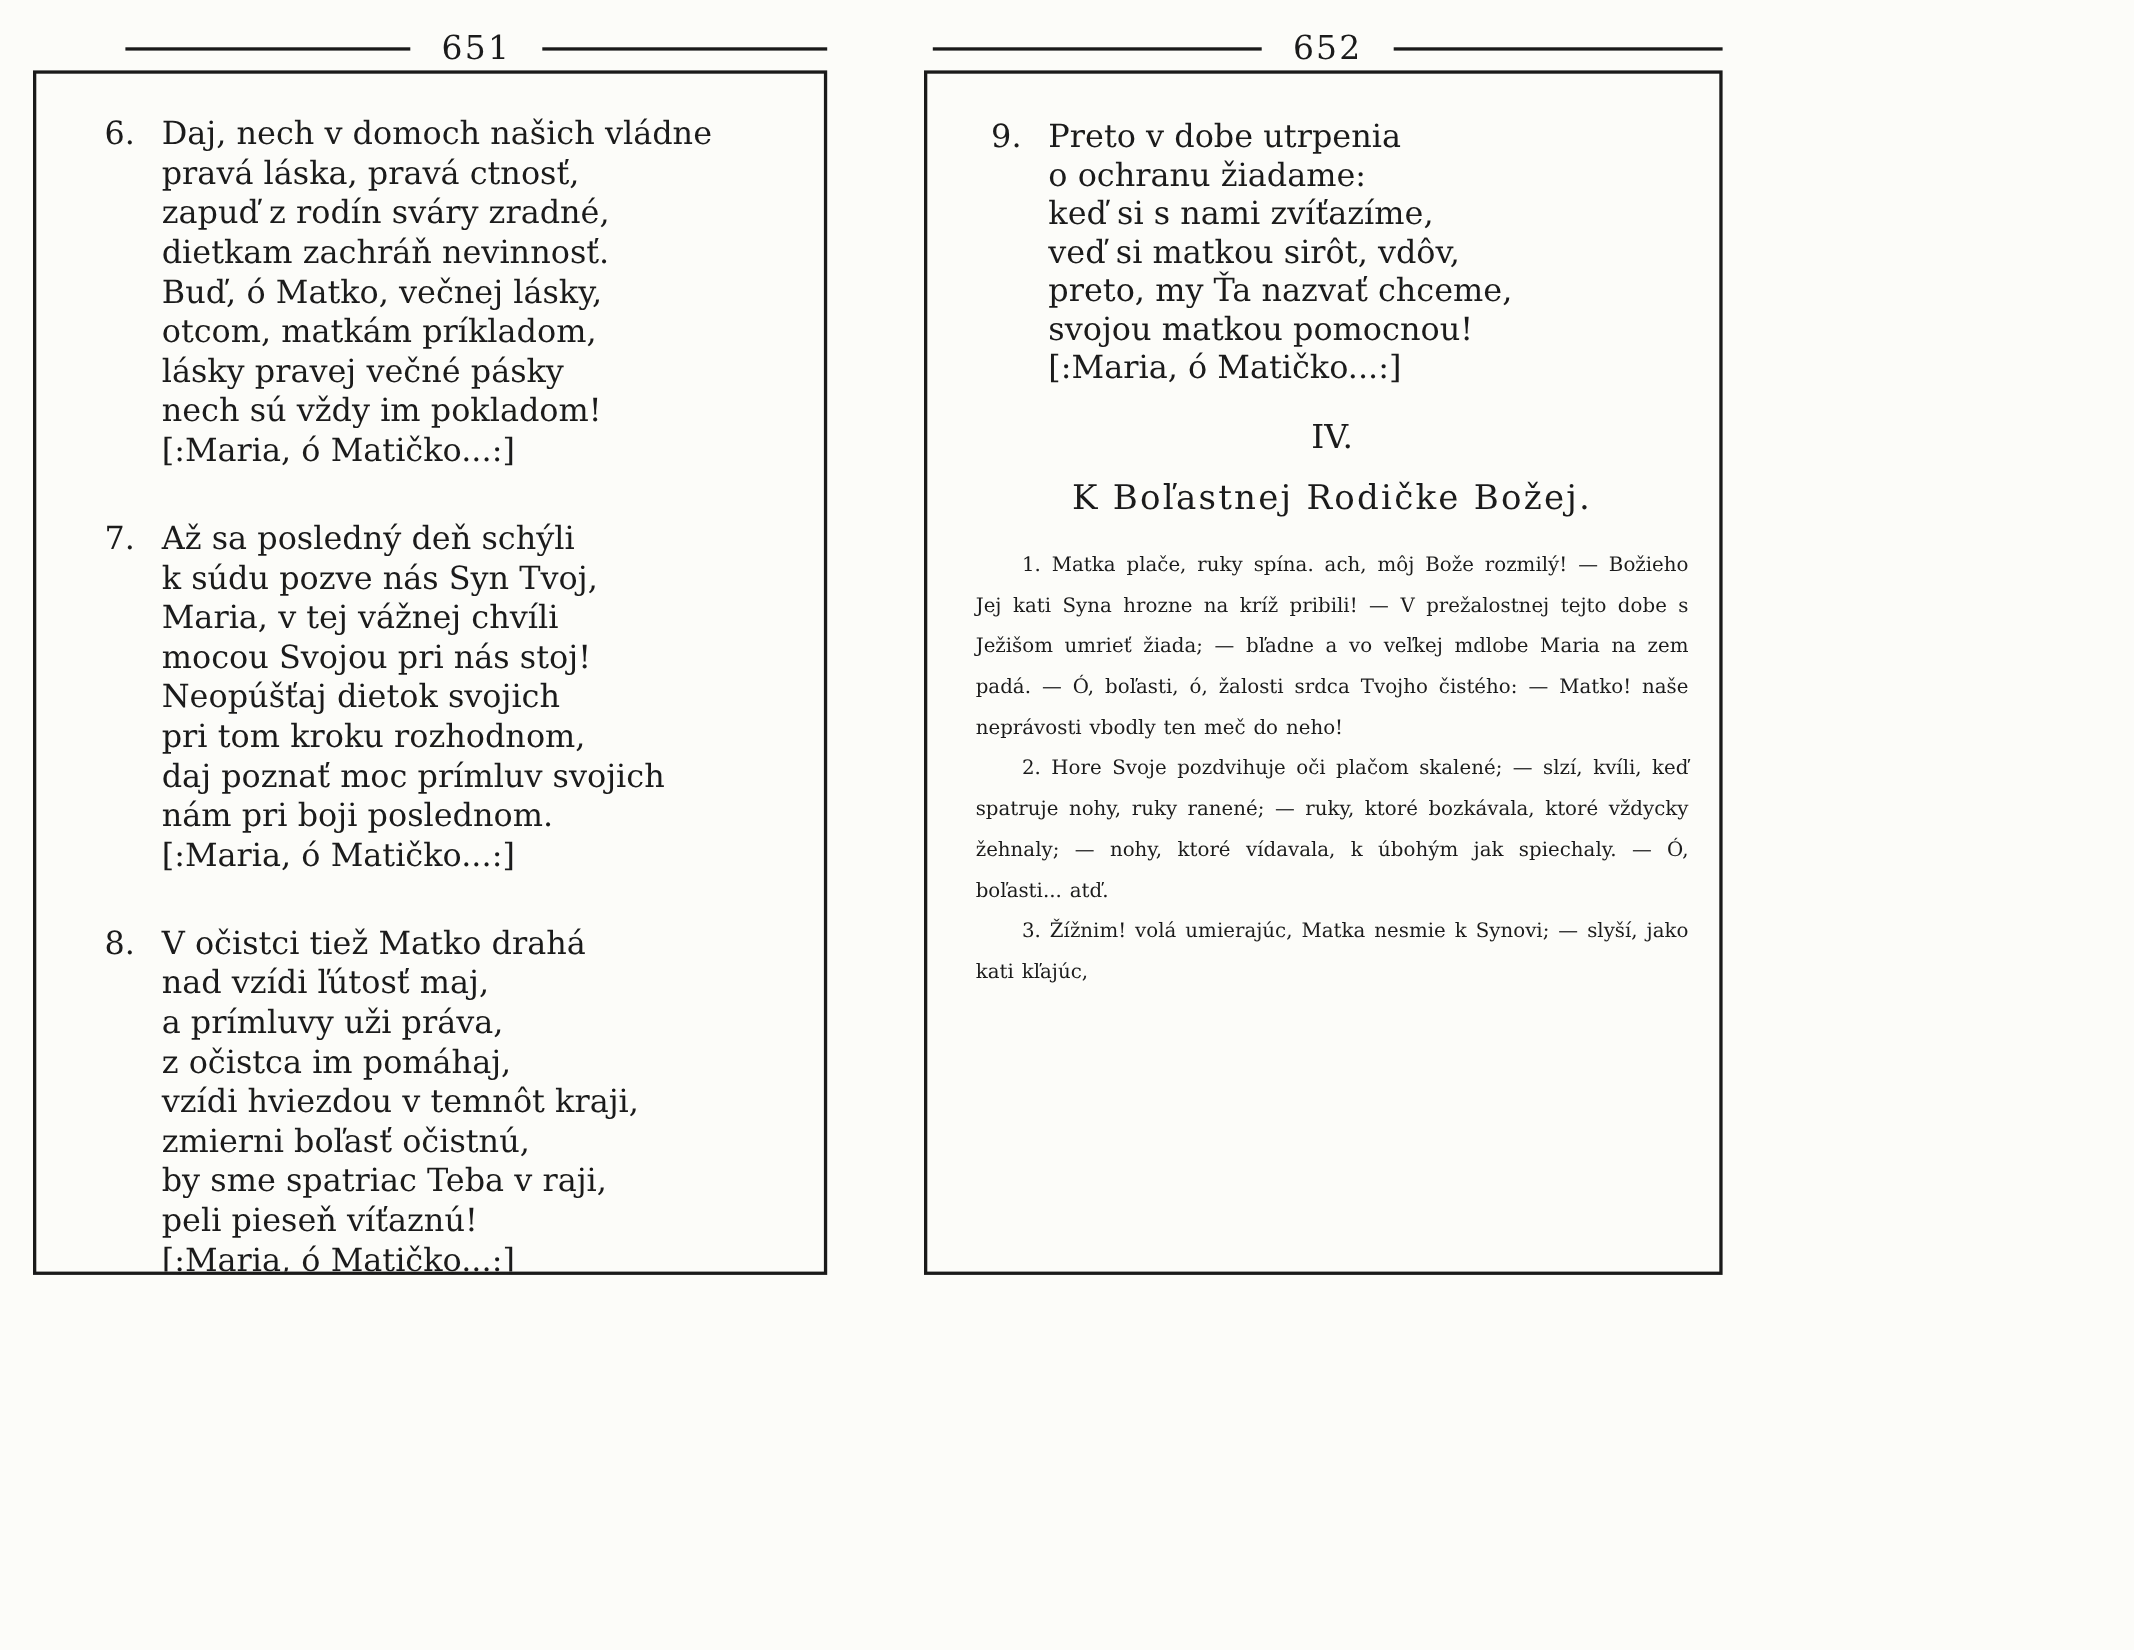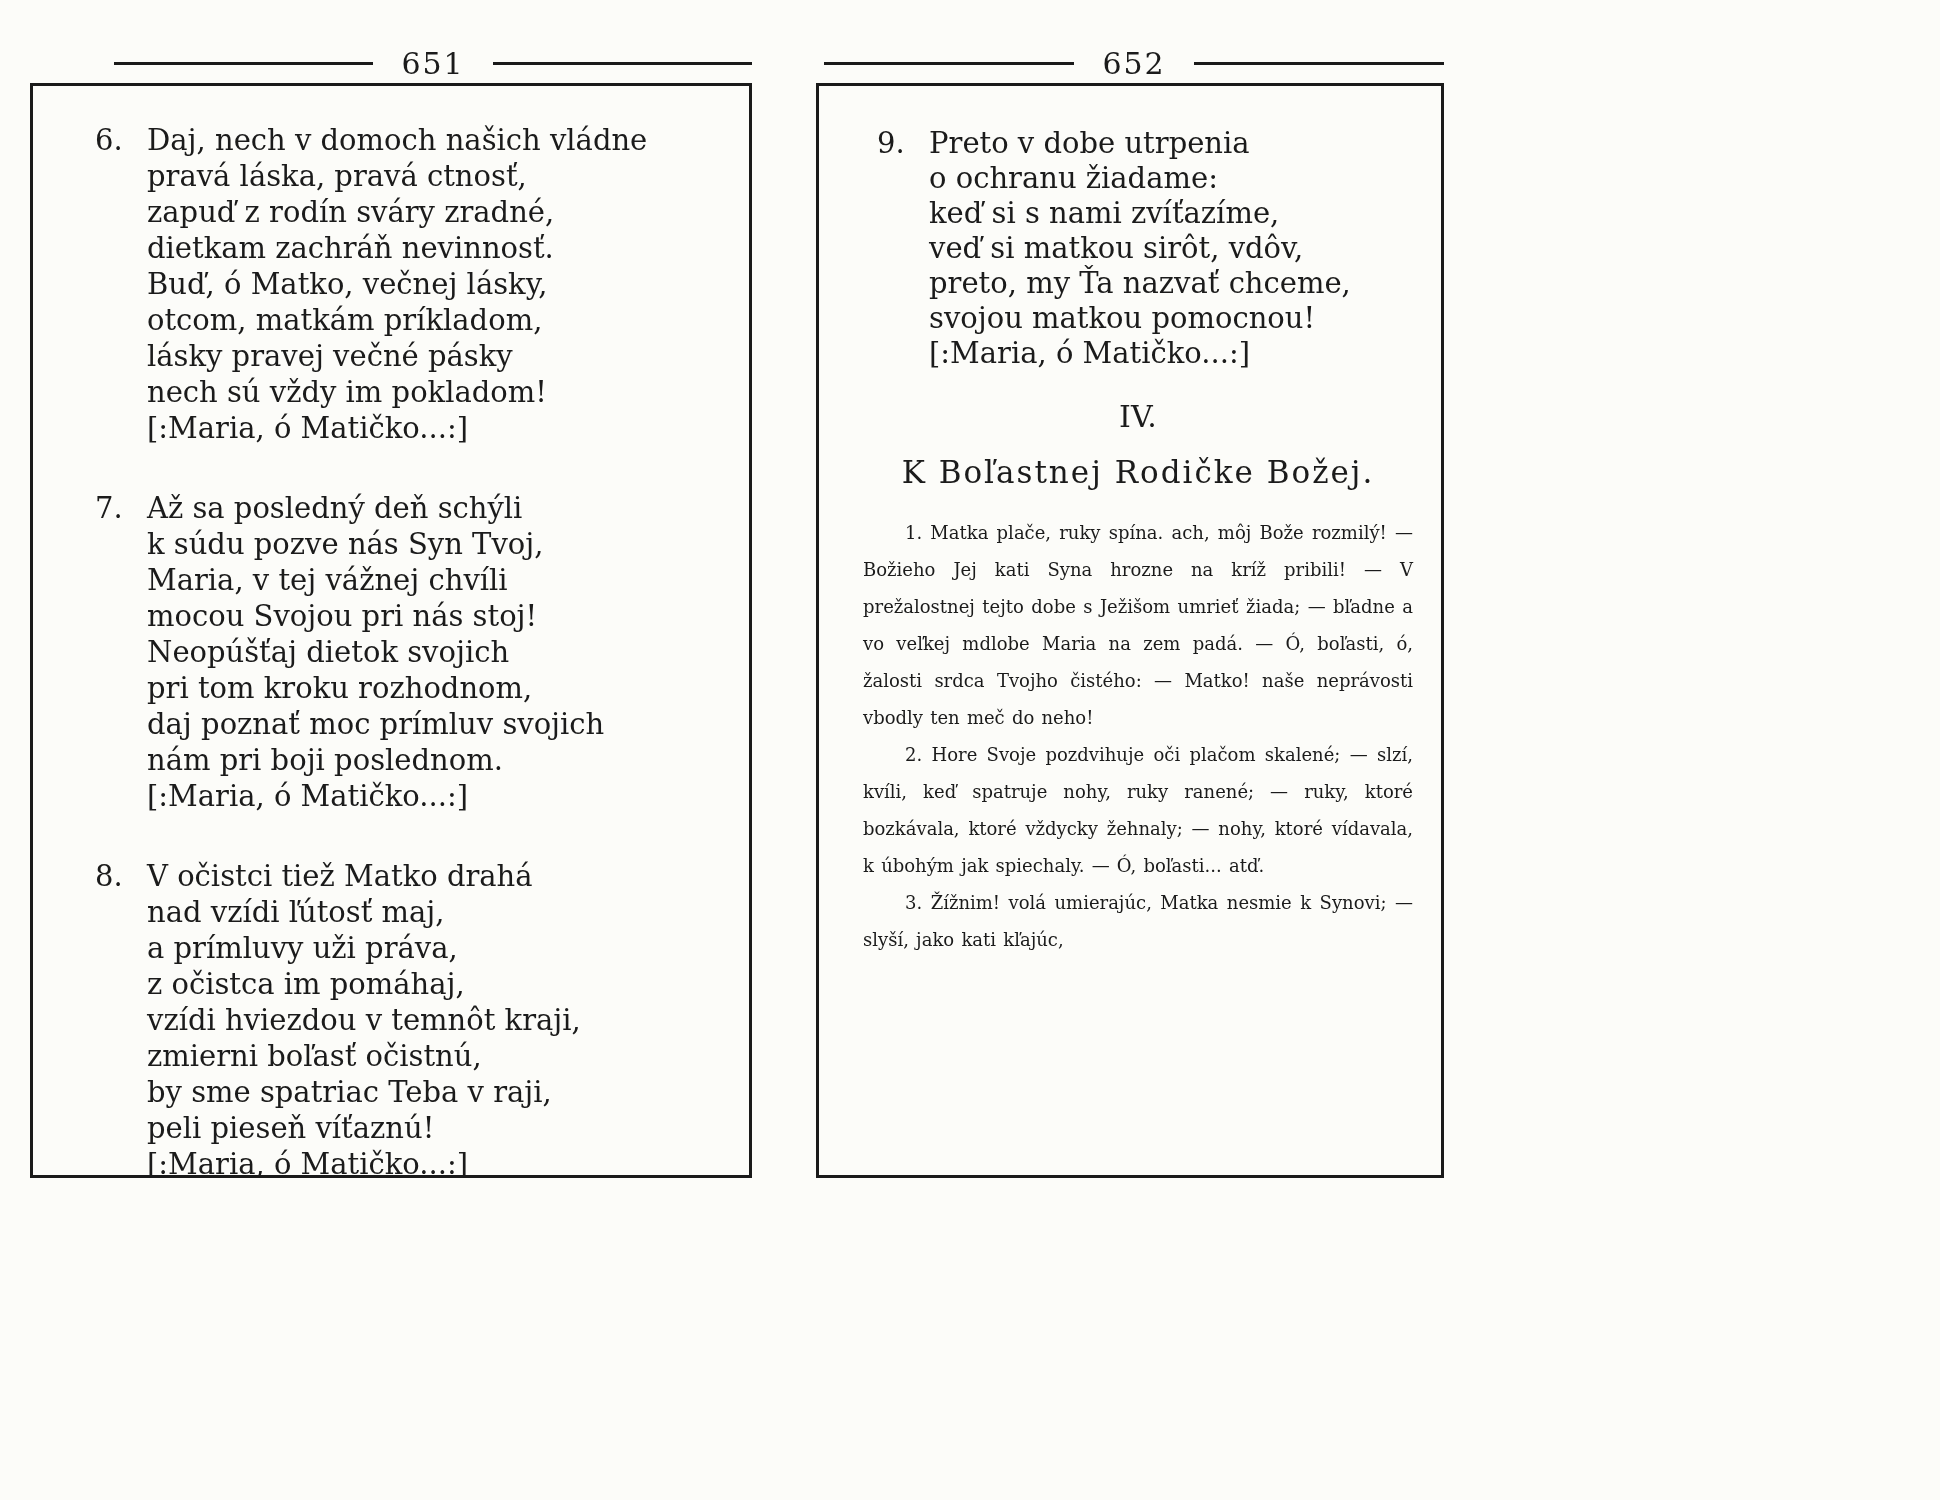--- a/index.html
+++ b/index.html
@@ -7,25 +7,25 @@
   html, body {
     width: 1940px;
     height: 1500px;
     background: #fcfcf9;
     font-family: "DejaVu Serif", "Liberation Serif", serif;
     color: #1b1b1b;
     position: relative;
     overflow: hidden;
   }
 
-  .spread { position: absolute; inset: 0; margin-top: 19px; }
+  .spread { position: absolute; inset: 0; }
 
   .page { position: absolute; top: 26px; }
   .page-left  { left: 30px;  width: 722px; }
-  .page-right { left: 816px; width: 628px; }
+  .page-right { left: 840px; width: 726px; }
 
   .page-header {
     display: flex;
     align-items: center;
     height: 36px;
   }
   .header-left  { margin-left: 84px; }
   .header-right { margin-left: 8px; }
   .page-header .rule {
     flex: 1;

